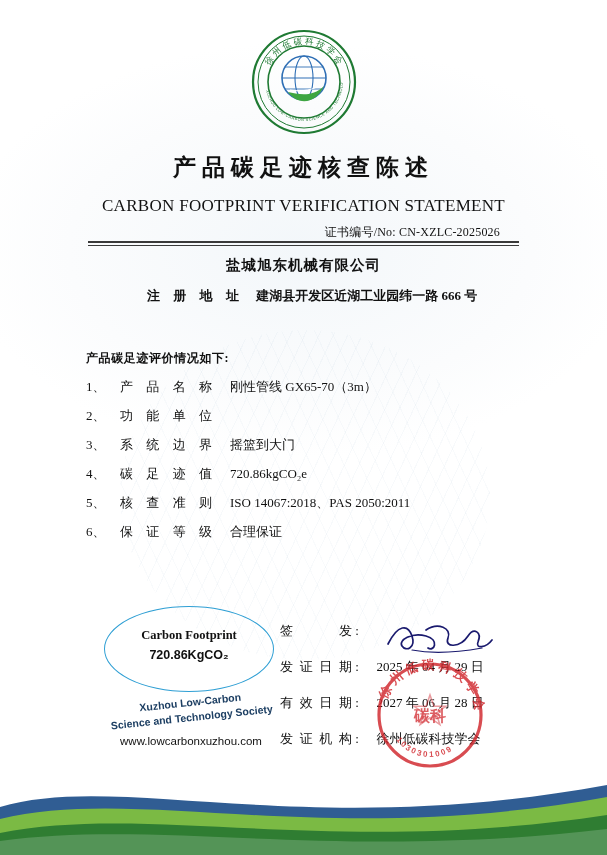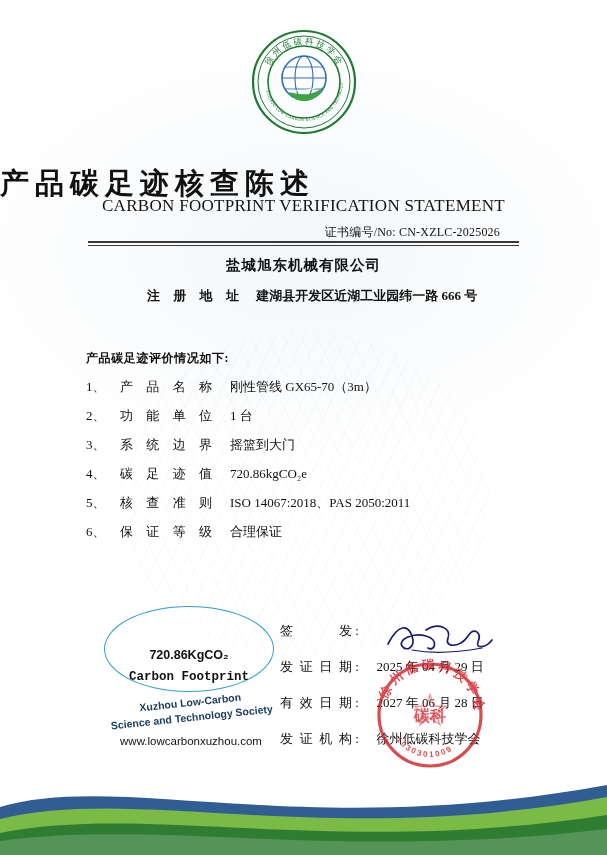--- a/index.html
+++ b/index.html
@@ -46,27 +46,26 @@
     display: flex;
     justify-content: center;
   }
 
   
   .title-cn {
     position: absolute;
     top: 152px;
     left: 0;
     right: 0;
-    text-align: left;
+    text-align: center;
     font-family: "Liberation Serif", serif;
-    font-size: 29px;
+    font-size: 23px;
     font-weight: bold;
     letter-spacing: 6px;
     color: #111111;
-    margin-top: 12px;
   }
   .title-en {
     position: absolute;
     top: 196px;
     left: 0;
     right: 0;
     text-align: center;
     font-family: "Liberation Serif", serif;
     font-size: 17px;
     letter-spacing: 0.3px;
@@ -182,25 +181,24 @@
     width: 170px;
     height: 86px;
     border: 1.6px solid #2f9fd4;
     border-radius: 50%;
     box-sizing: border-box;
   }
   .cf-line1 {
     position: absolute;
     top: 22px; left: 0; right: 0;
     text-align: center;
-    font-family: Liberation Mono, monospace;
+    font-family: Liberation Serif, serif;
     font-size: 12.5px;
     font-weight: bold;
     color: #111;
-    margin-top: 42px;
   }
   .cf-line2 {
     position: absolute;
     top: 42px; left: 0; right: 0;
     text-align: center;
     font-family: "Liberation Sans", sans-serif;
     font-size: 12.5px;
     font-weight: bold;
     color: #111;
   }
@@ -336,21 +334,20 @@
 
   <div class="items">
     <div class="item">
       <span class="num">1、</span>
       <span class="label">产品名称</span>
       <span class="value">刚性管线 GX65-70（3m）</span>
     </div>
     <div class="item">
       <span class="num">2、</span>
       <span class="label">功能单位</span>
-      <span class="value">1 台</span>
     </div>
     <div class="item">
       <span class="num">3、</span>
       <span class="label">系统边界</span>
       <span class="value">摇篮到大门</span>
     </div>
     <div class="item">
       <span class="num">4、</span>
       <span class="label">碳足迹值</span>
       <span class="value">720.86kgCO₂e</span>

